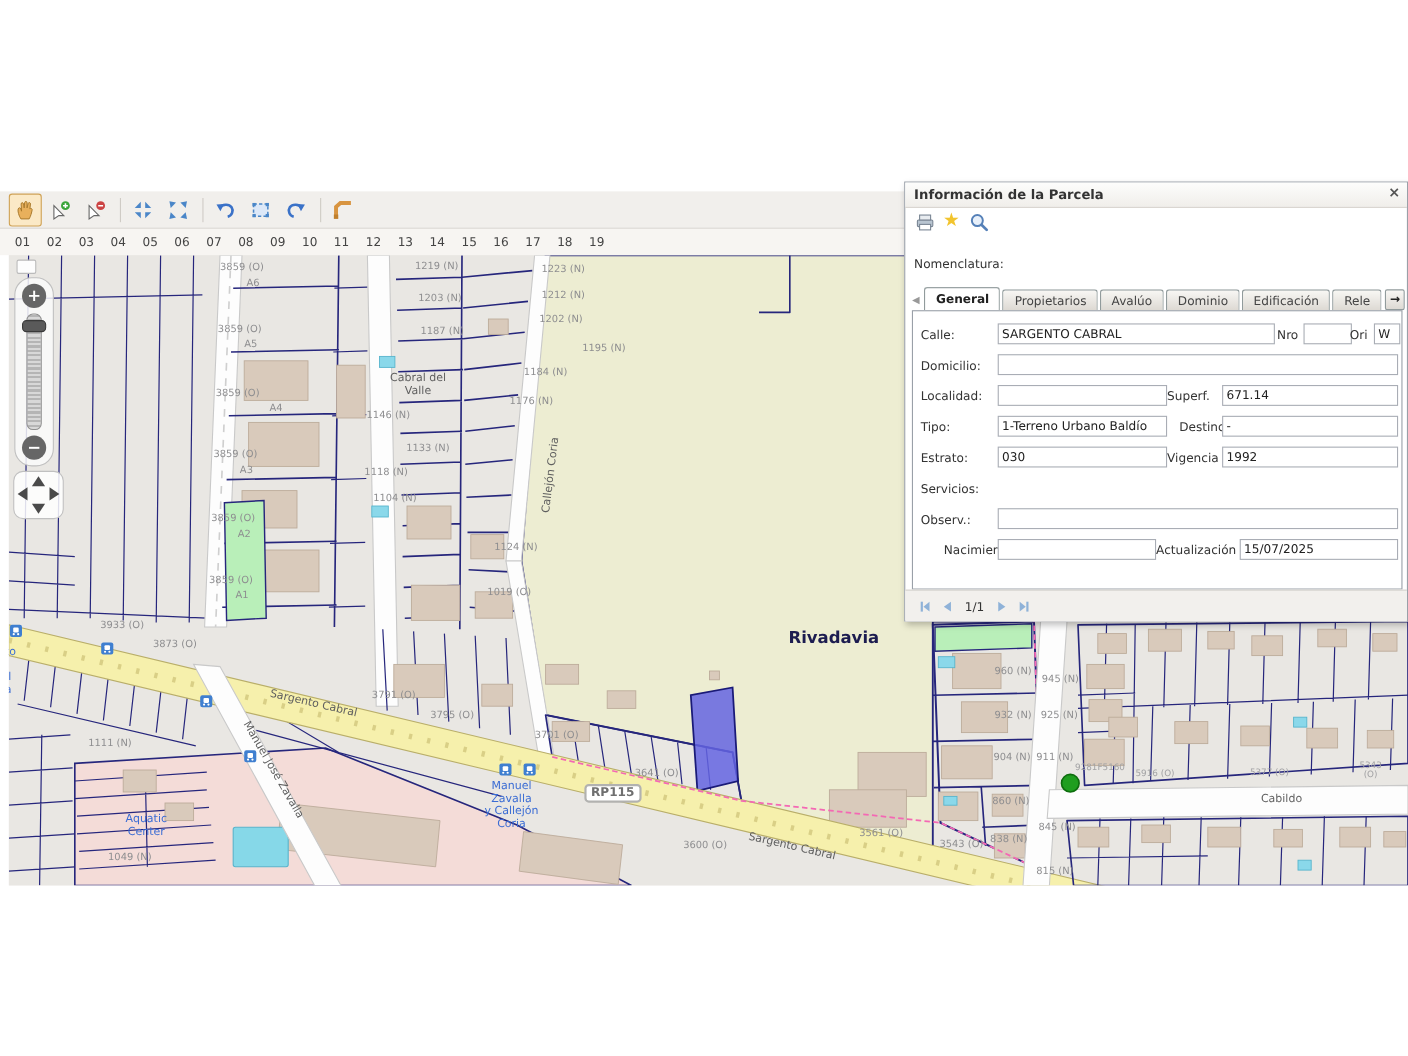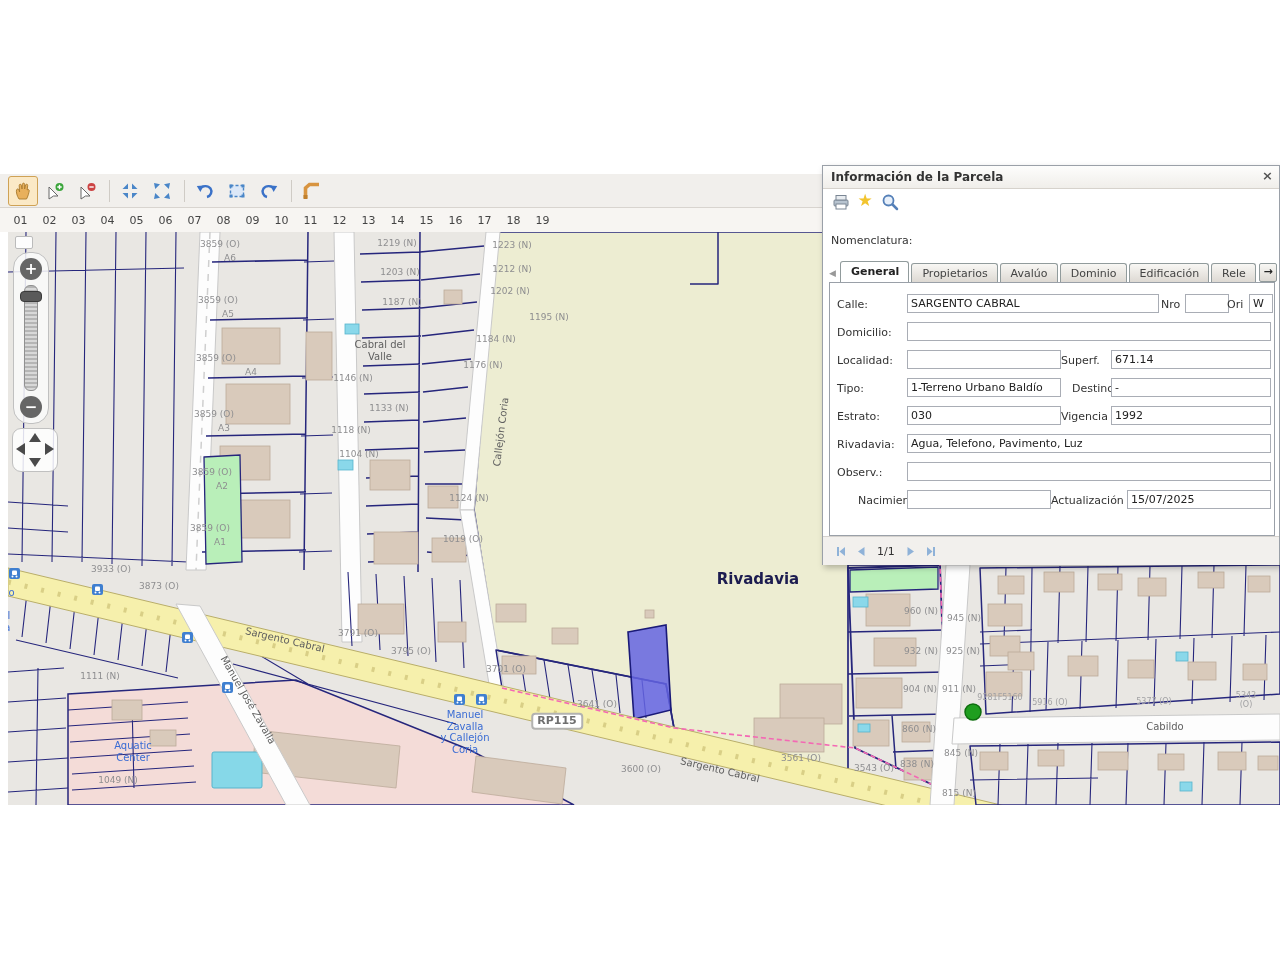--- a/index.html
+++ b/index.html
@@ -487,22 +487,21 @@
     <span class="flbl" style="left:14px;top:216px;">Tipo:</span>
     <input class="fld" style="left: 84px; top: 212px; width: 146px;" readonly="" value="1-Terreno Urbano Baldío">
     <span class="flbl" style="left:238px;top:216px;margin-left:11px;">Destino</span>
     <input class="fld" style="left: 288px; top: 212px; width: 152px;" readonly="" value="-">
 
     <span class="flbl" style="left:14px;top:244px;">Estrato:</span>
     <input class="fld" style="left: 84px; top: 240px; width: 146px;" readonly="" value="030">
     <span class="flbl" style="left:238px;top:244px;">Vigencia</span>
     <input class="fld" style="left: 288px; top: 240px; width: 152px;" readonly="" value="1992">
 
-    <span class="flbl" style="left:14px;top:272px;">Rivadavia:</span>
-    <input class="fld" style="left: 84px; top: 268px; width: 356px;" readonly="" value="Agua, Telefono, Pavimento, Luz">
+    <span class="flbl" style="left:14px;top:272px;">Servicios:</span>
 
     <span class="flbl" style="left:14px;top:300px;">Observ.:</span>
     <input class="fld" style="left: 84px; top: 296px; width: 356px;" readonly="" value="">
 
     <span class="flbl" style="left:14px;top:328px;margin-left:21px;">Nacimiento:</span>
     <input class="fld" style="left: 84px; top: 324px; width: 136px;" readonly="" value="">
     <span class="flbl" style="left:228px;top:328px;">Actualización</span>
     <input class="fld" style="left: 304px; top: 324px; width: 136px;" readonly="" value="15/07/2025">
 
     <div id="dlg-pager">

